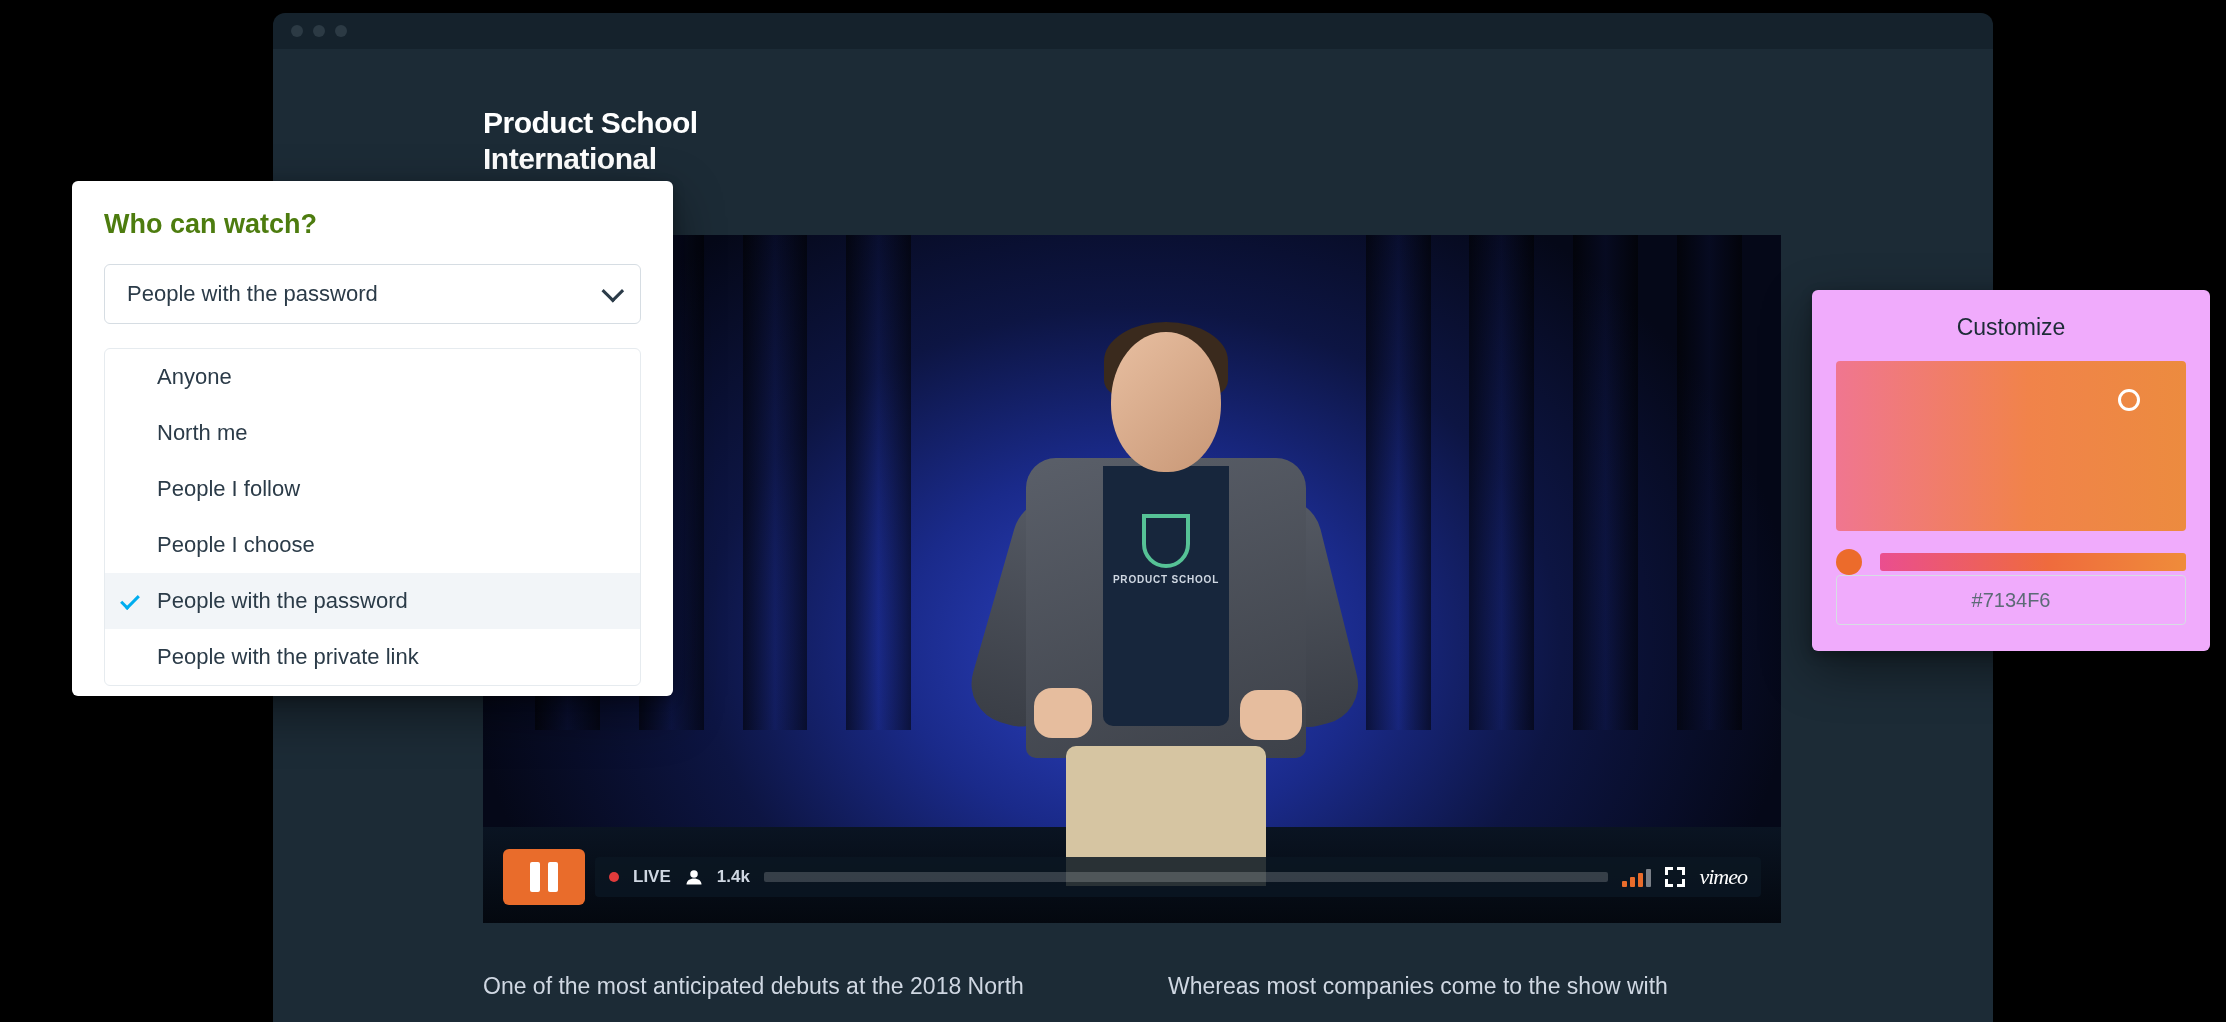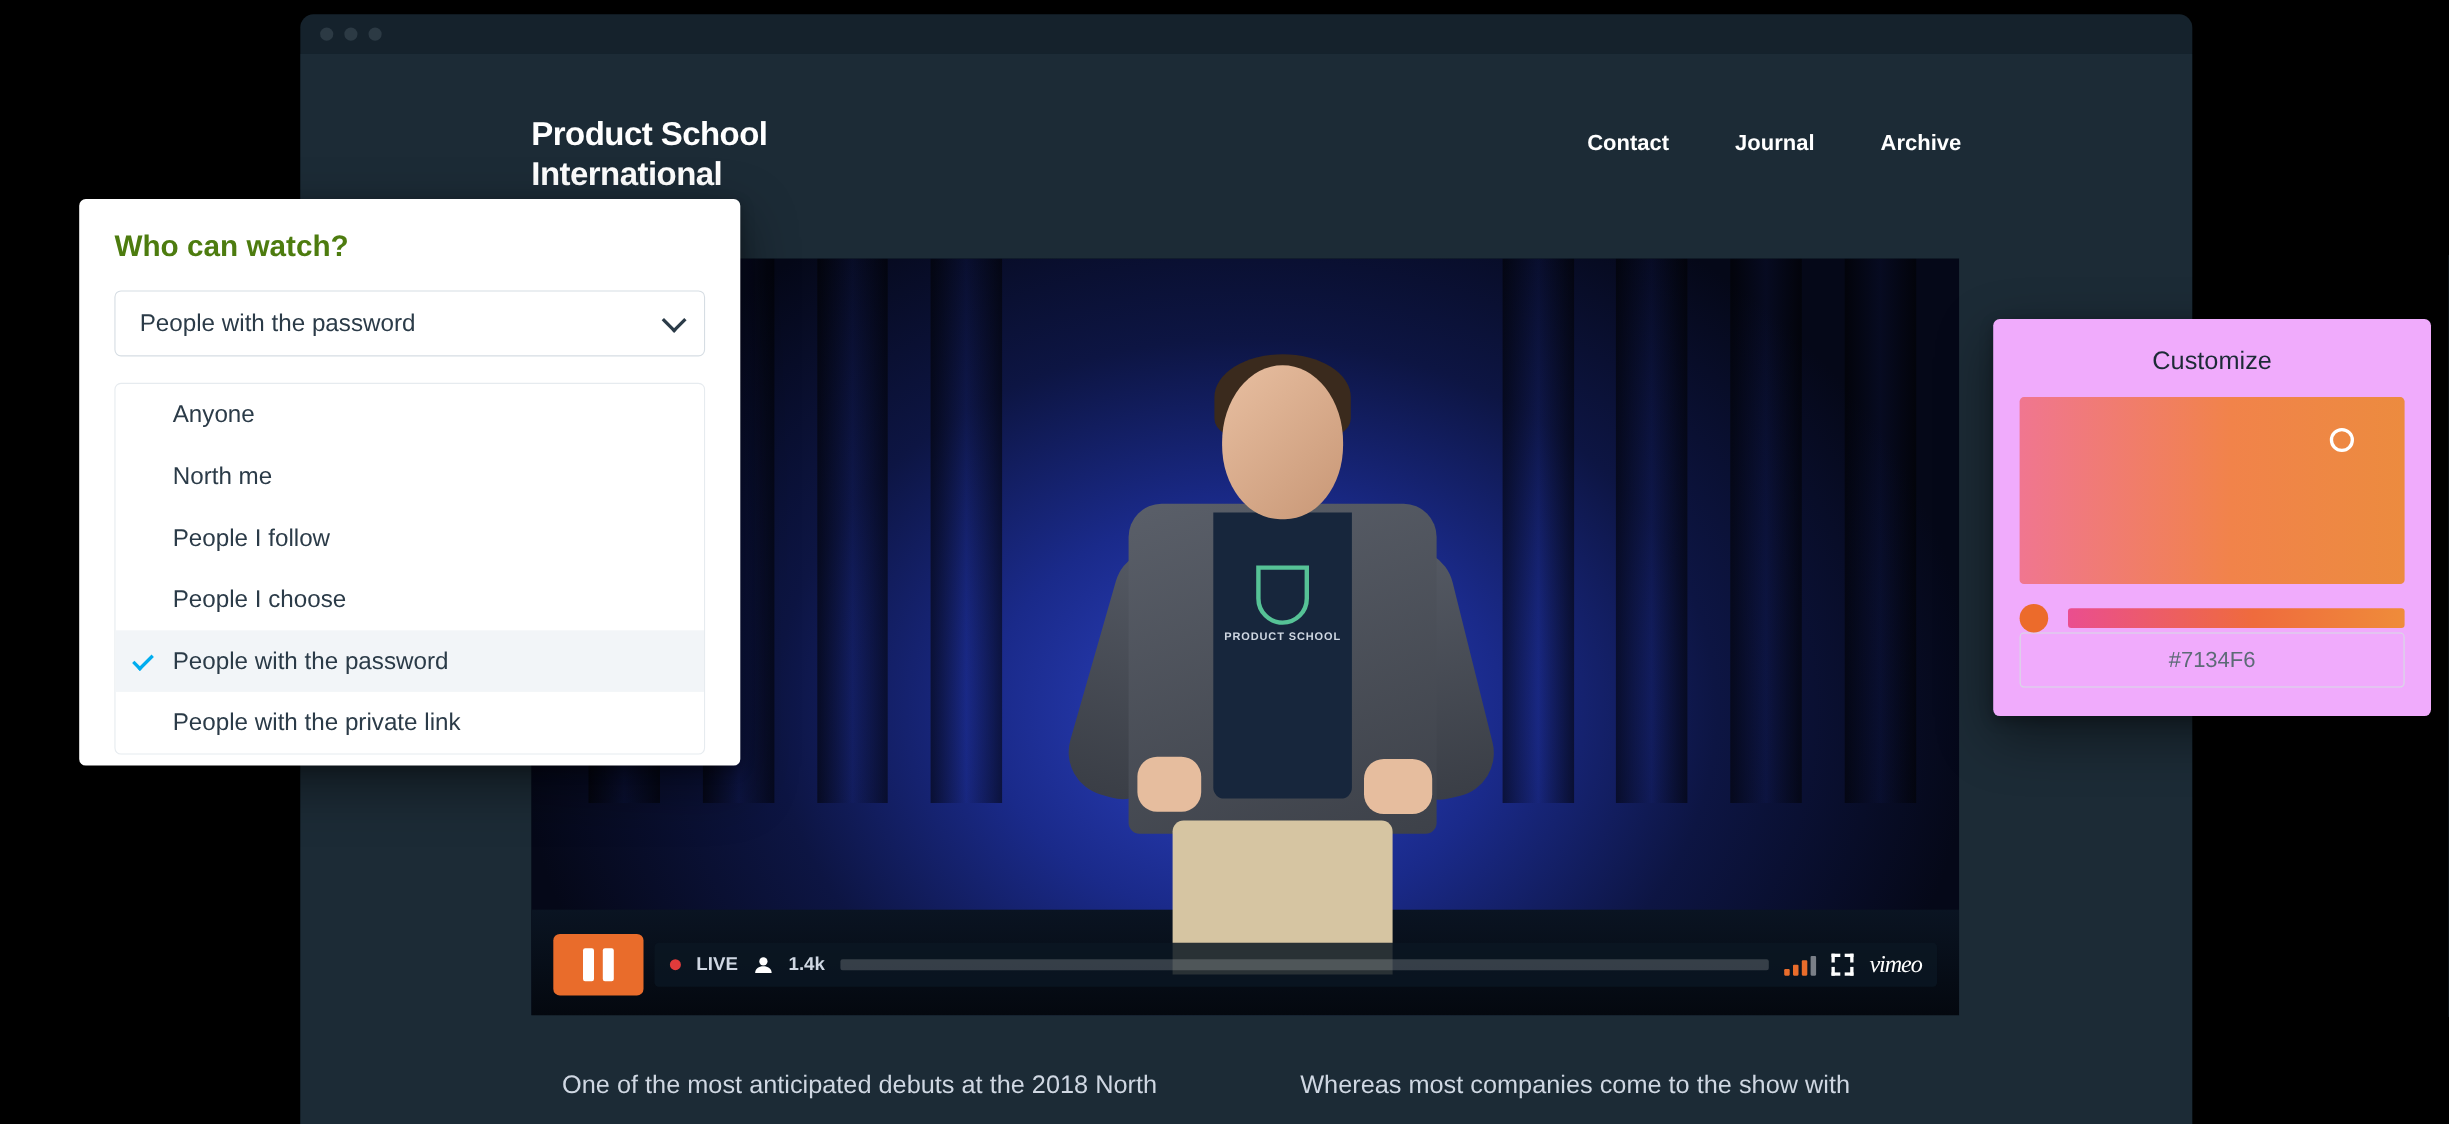--- a/index.html
+++ b/index.html
@@ -302,21 +302,20 @@
     }
 
     
     .article-row {
       display: flex;
       gap: 70px;
       margin-top: 46px;
       color: #cfd7e2;
       font-size: 23px;
       line-height: 1.5;
-      margin-left: 28px;
     }
     .article-col { flex: 1; }
 
     
     .privacy-panel {
       position: absolute;
       left: 72px;
       top: 181px;
       width: 601px;
       background: #fff;
@@ -453,25 +452,20 @@
     <div class="chrome-dot"></div>
     <div class="chrome-dot"></div>
   </div>
 
   <div class="page-content">
 
     <div class="site-header">
       <div class="brand">
         <div>Product School</div>
         <div>International</div>
-      </div>
-      <div class="nav-links">
-        <div class="nav-link">Contact</div>
-        <div class="nav-link">Journal</div>
-        <div class="nav-link">Archive</div>
       </div>
     </div>
 
     <div class="video-player">
       <div class="stage">
         <div class="curtain-fold" style="left:4%;width:5%"></div>
         <div class="curtain-fold" style="left:12%;width:5%"></div>
         <div class="curtain-fold" style="left:20%;width:5%"></div>
         <div class="curtain-fold" style="left:28%;width:5%"></div>
         <div class="curtain-fold" style="left:68%;width:5%"></div>

